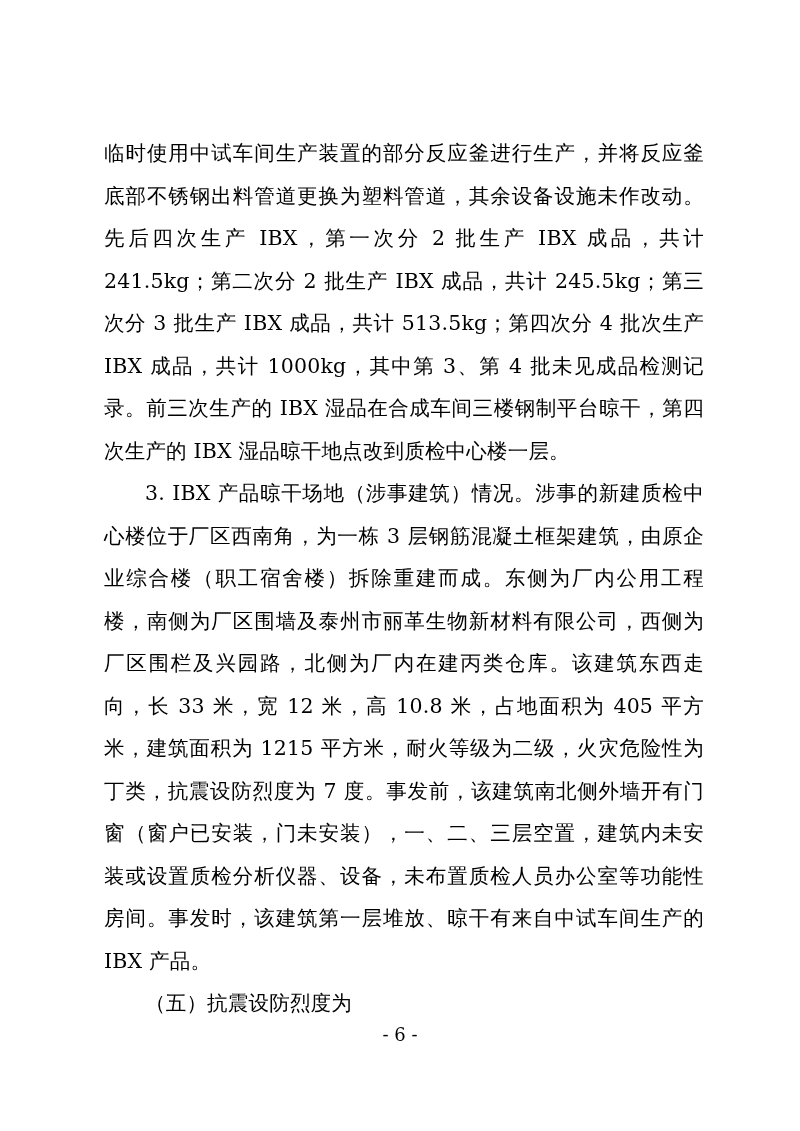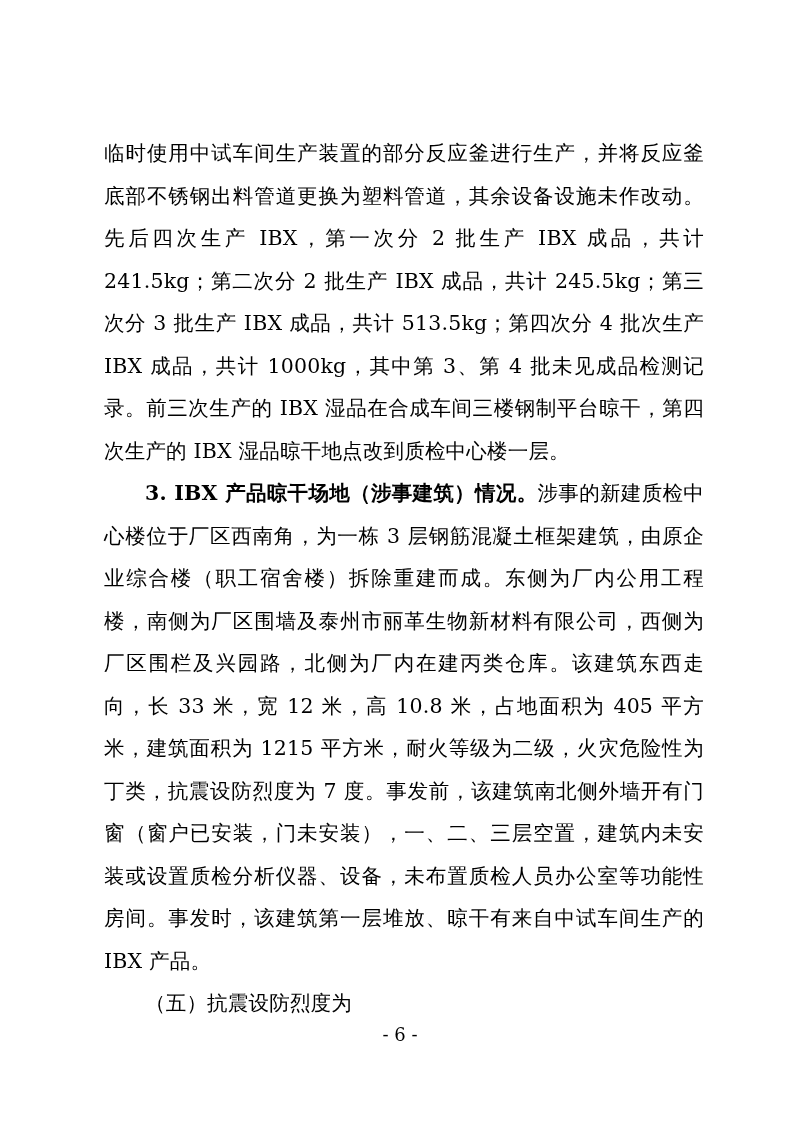--- a/index.html
+++ b/index.html
@@ -35,21 +35,21 @@
     line-height: 42.5px;
     text-align: justify;
     text-justify: inter-ideograph;
     letter-spacing: 0.2px;
     font-family: "DejaVu Serif", "Liberation Serif", serif;
   }
   p.para.indent {
     text-indent: 41px;
   }
   .bold {
-    font-weight: bold;
+    font-weight: normal;
   }
   .footer {
     position: absolute;
     left: 0;
     top: 1024px;
     width: 800px;
     text-align: center;
     font-size: 18px;
     font-family: "DejaVu Serif", "Liberation Serif", serif;
   }

